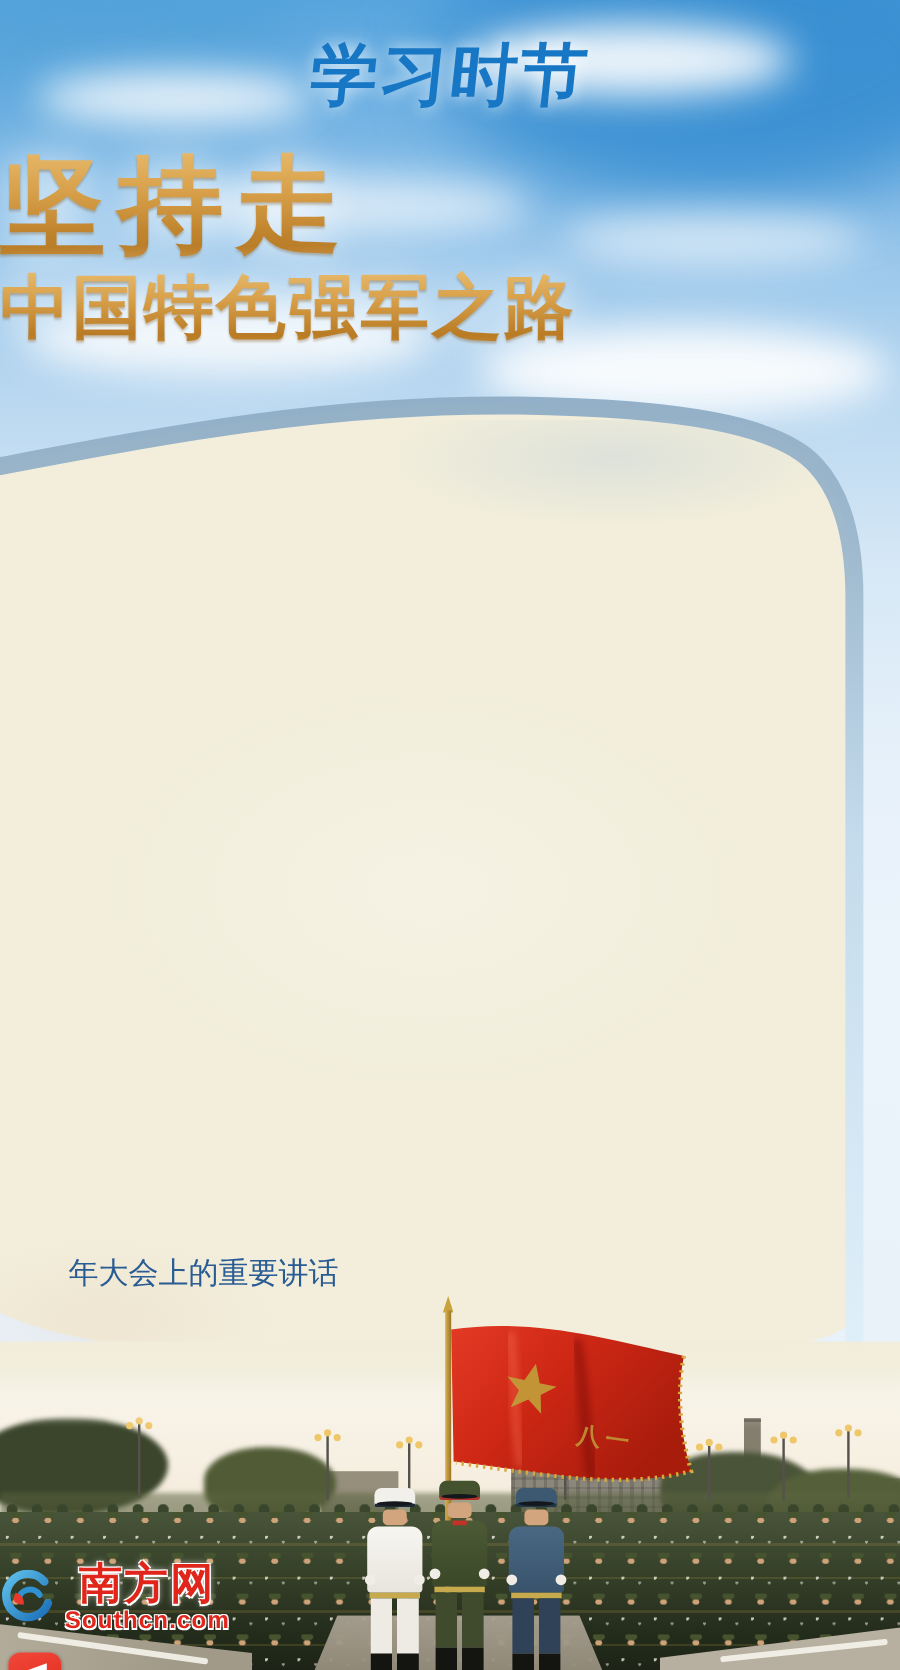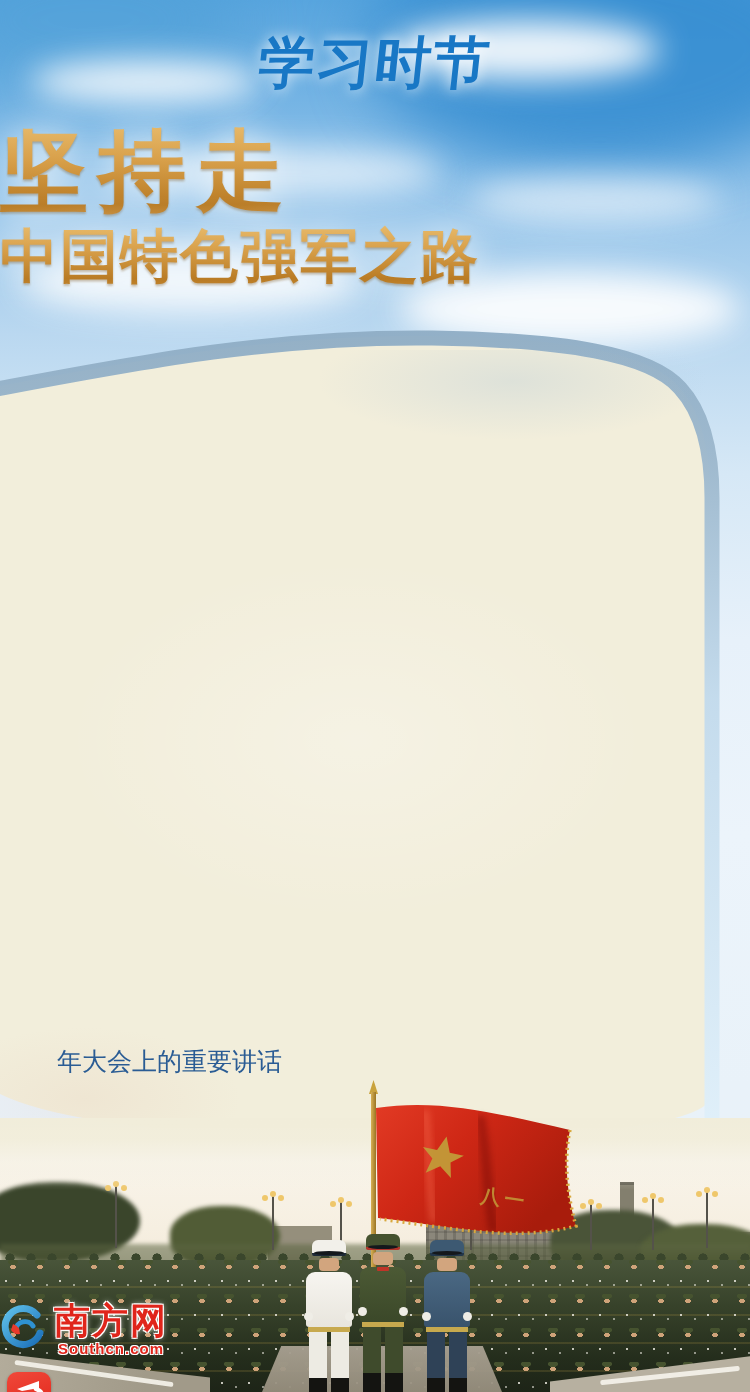--- a/index.html
+++ b/index.html
@@ -114,21 +114,21 @@
   .f-blue .f-legs{background:linear-gradient(90deg,#2F4257 0 45%,transparent 45% 55%,#2F4257 55% 100%);}
   .f-torso::before,.f-torso::after{content:"";position:absolute;bottom:6px;width:9px;height:9px;border-radius:50%;background:#EFEDE6;}
   .f-torso::before{left:-2px;} .f-torso::after{right:-2px;}
   .f-tab{width:12px;height:4px;margin:2px auto 0;background:#C03428;border-radius:1px;}
   
   .footer-logos{position:absolute;top:1302px;left:0;width:596px;display:flex;justify-content:center;align-items:flex-start;gap:14px;z-index:9;flex-direction:column;}
   .southcn{display:flex;align-items:center;gap:6px;}
   .sc-texts{display:flex;flex-direction:column;align-items:center;line-height:1;}
   .sc-name{font-family:"DejaVu Serif","Liberation Serif",serif;font-size:36px;font-weight:bold;color:#E0251B;letter-spacing:2px;
     text-shadow:-1px -1px 0 #fff,1px -1px 0 #fff,-1px 1px 0 #fff,1px 1px 0 #fff,0 0 6px rgba(255,255,255,.8);}
-  .sc-domain{font-size:15px;font-weight:bold;color:#E0251B;letter-spacing:1px;margin-top:3px;
+  .sc-domain{font-size:20px;font-weight:bold;color:#E0251B;letter-spacing:1px;margin-top:3px;
     text-shadow:-1px -1px 0 #fff,1px -1px 0 #fff,-1px 1px 0 #fff,1px 1px 0 #fff;}
   .yuexuexi{display:flex;flex-direction:column;align-items:center;width:58px;margin-top:2px;}
   .yx-icon{width:44px;height:44px;border-radius:10px;background:linear-gradient(160deg,#F0483A,#E02418);
     box-shadow:0 1px 3px rgba(0,0,0,.3);display:flex;align-items:center;justify-content:center;}
   .yx-name{font-size:16px;font-weight:bold;color:#E8352A;margin-top:-9px;letter-spacing:1px;
     text-shadow:-1px -1px 0 #fff,1px -1px 0 #fff,-1px 1px 0 #fff,1px 1px 0 #fff;}
 </style>
 </head>
 <body>
 

